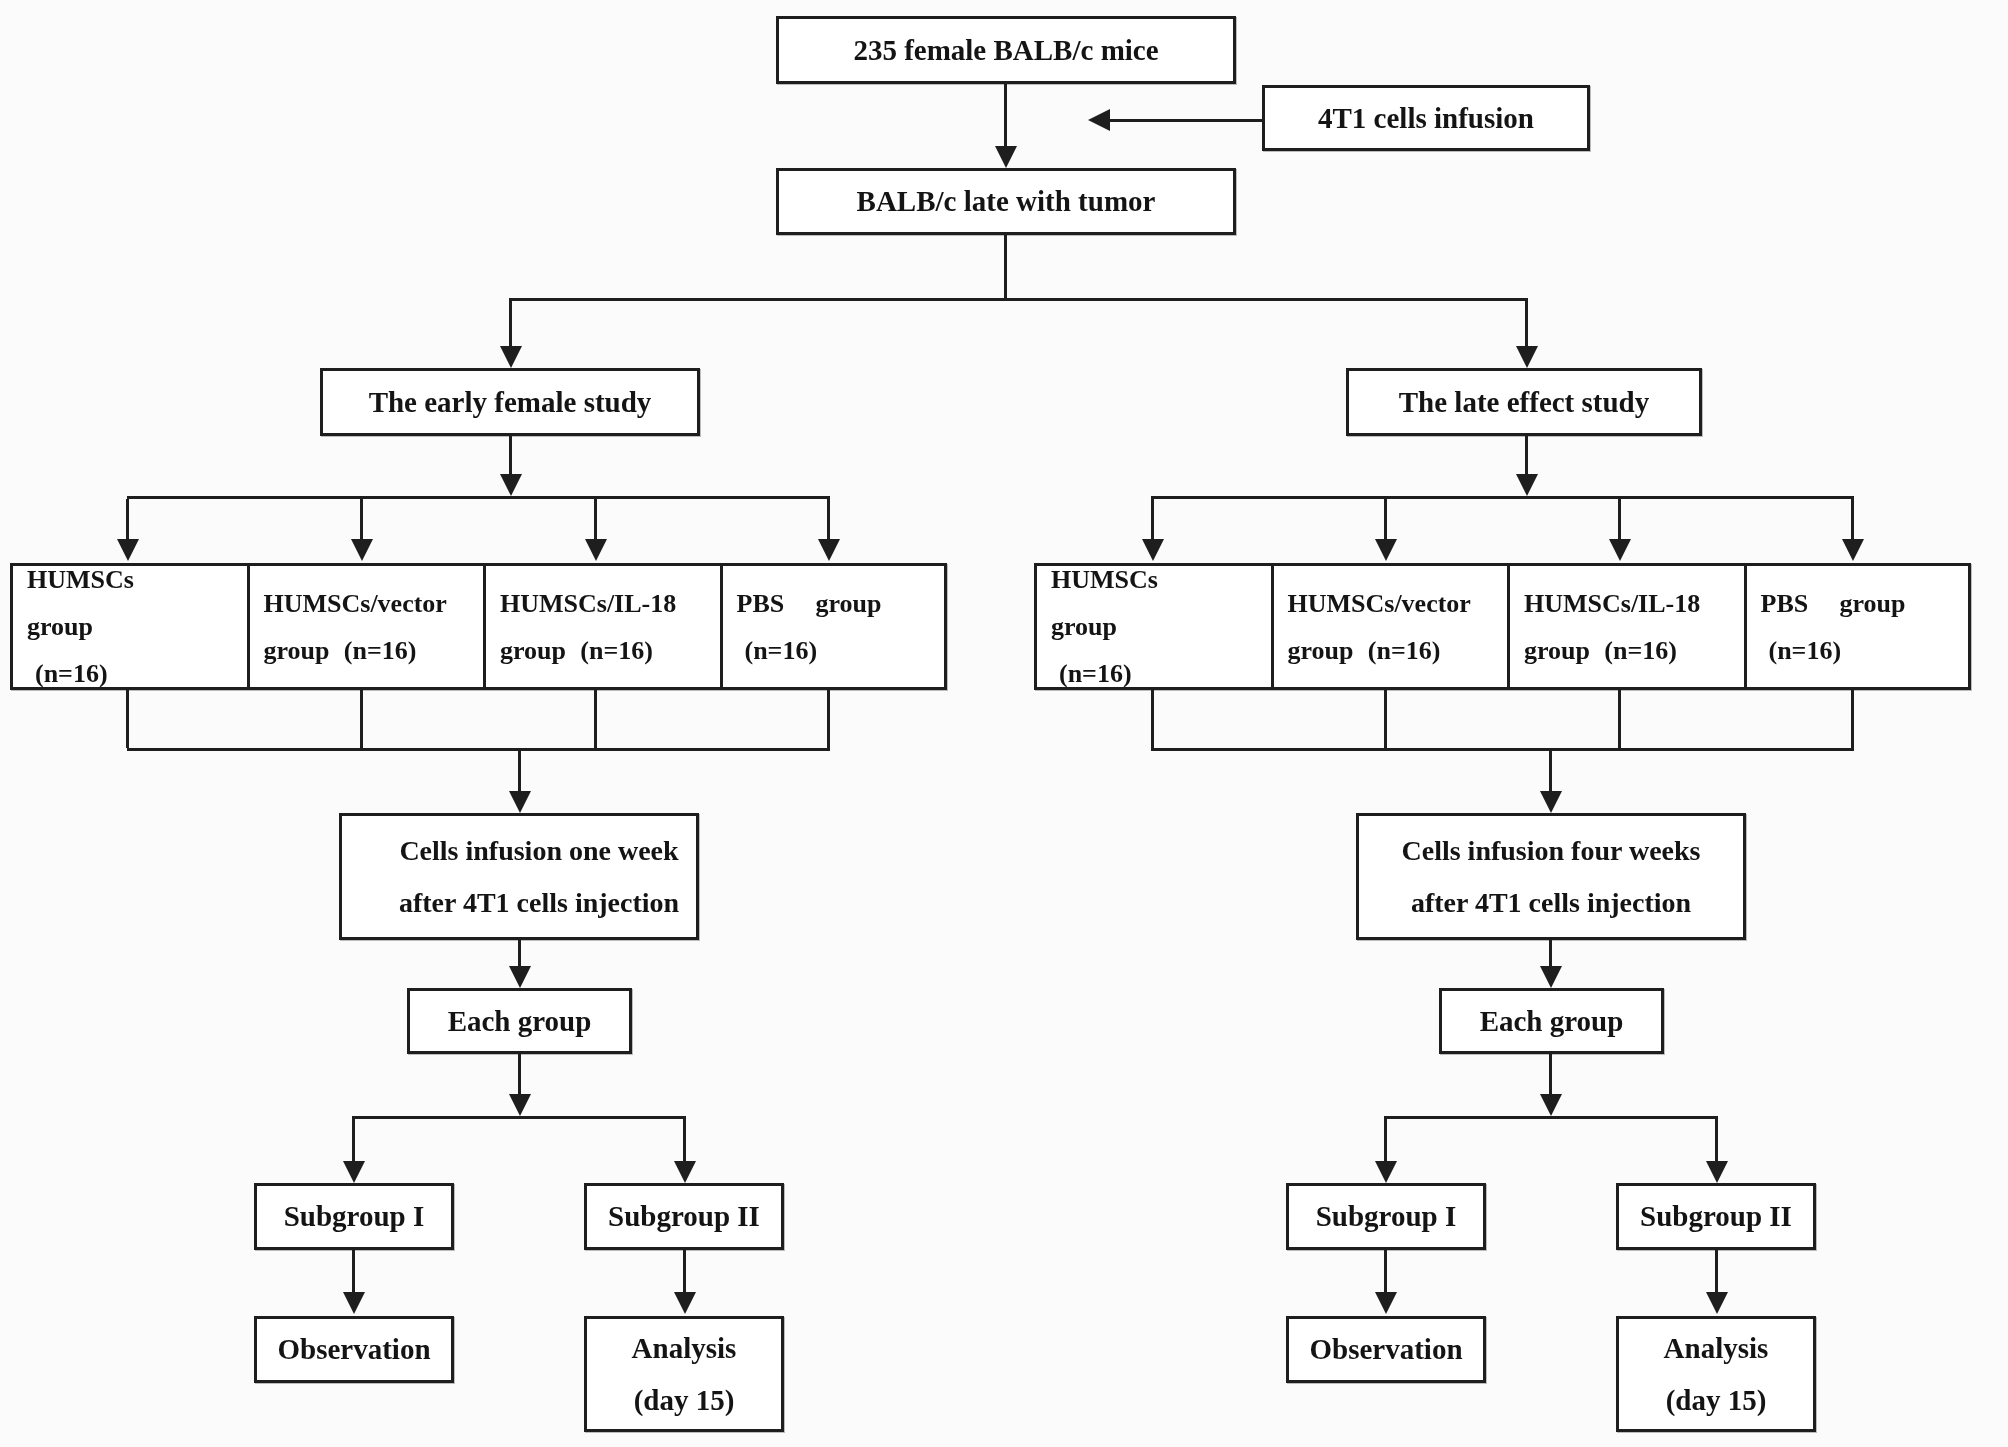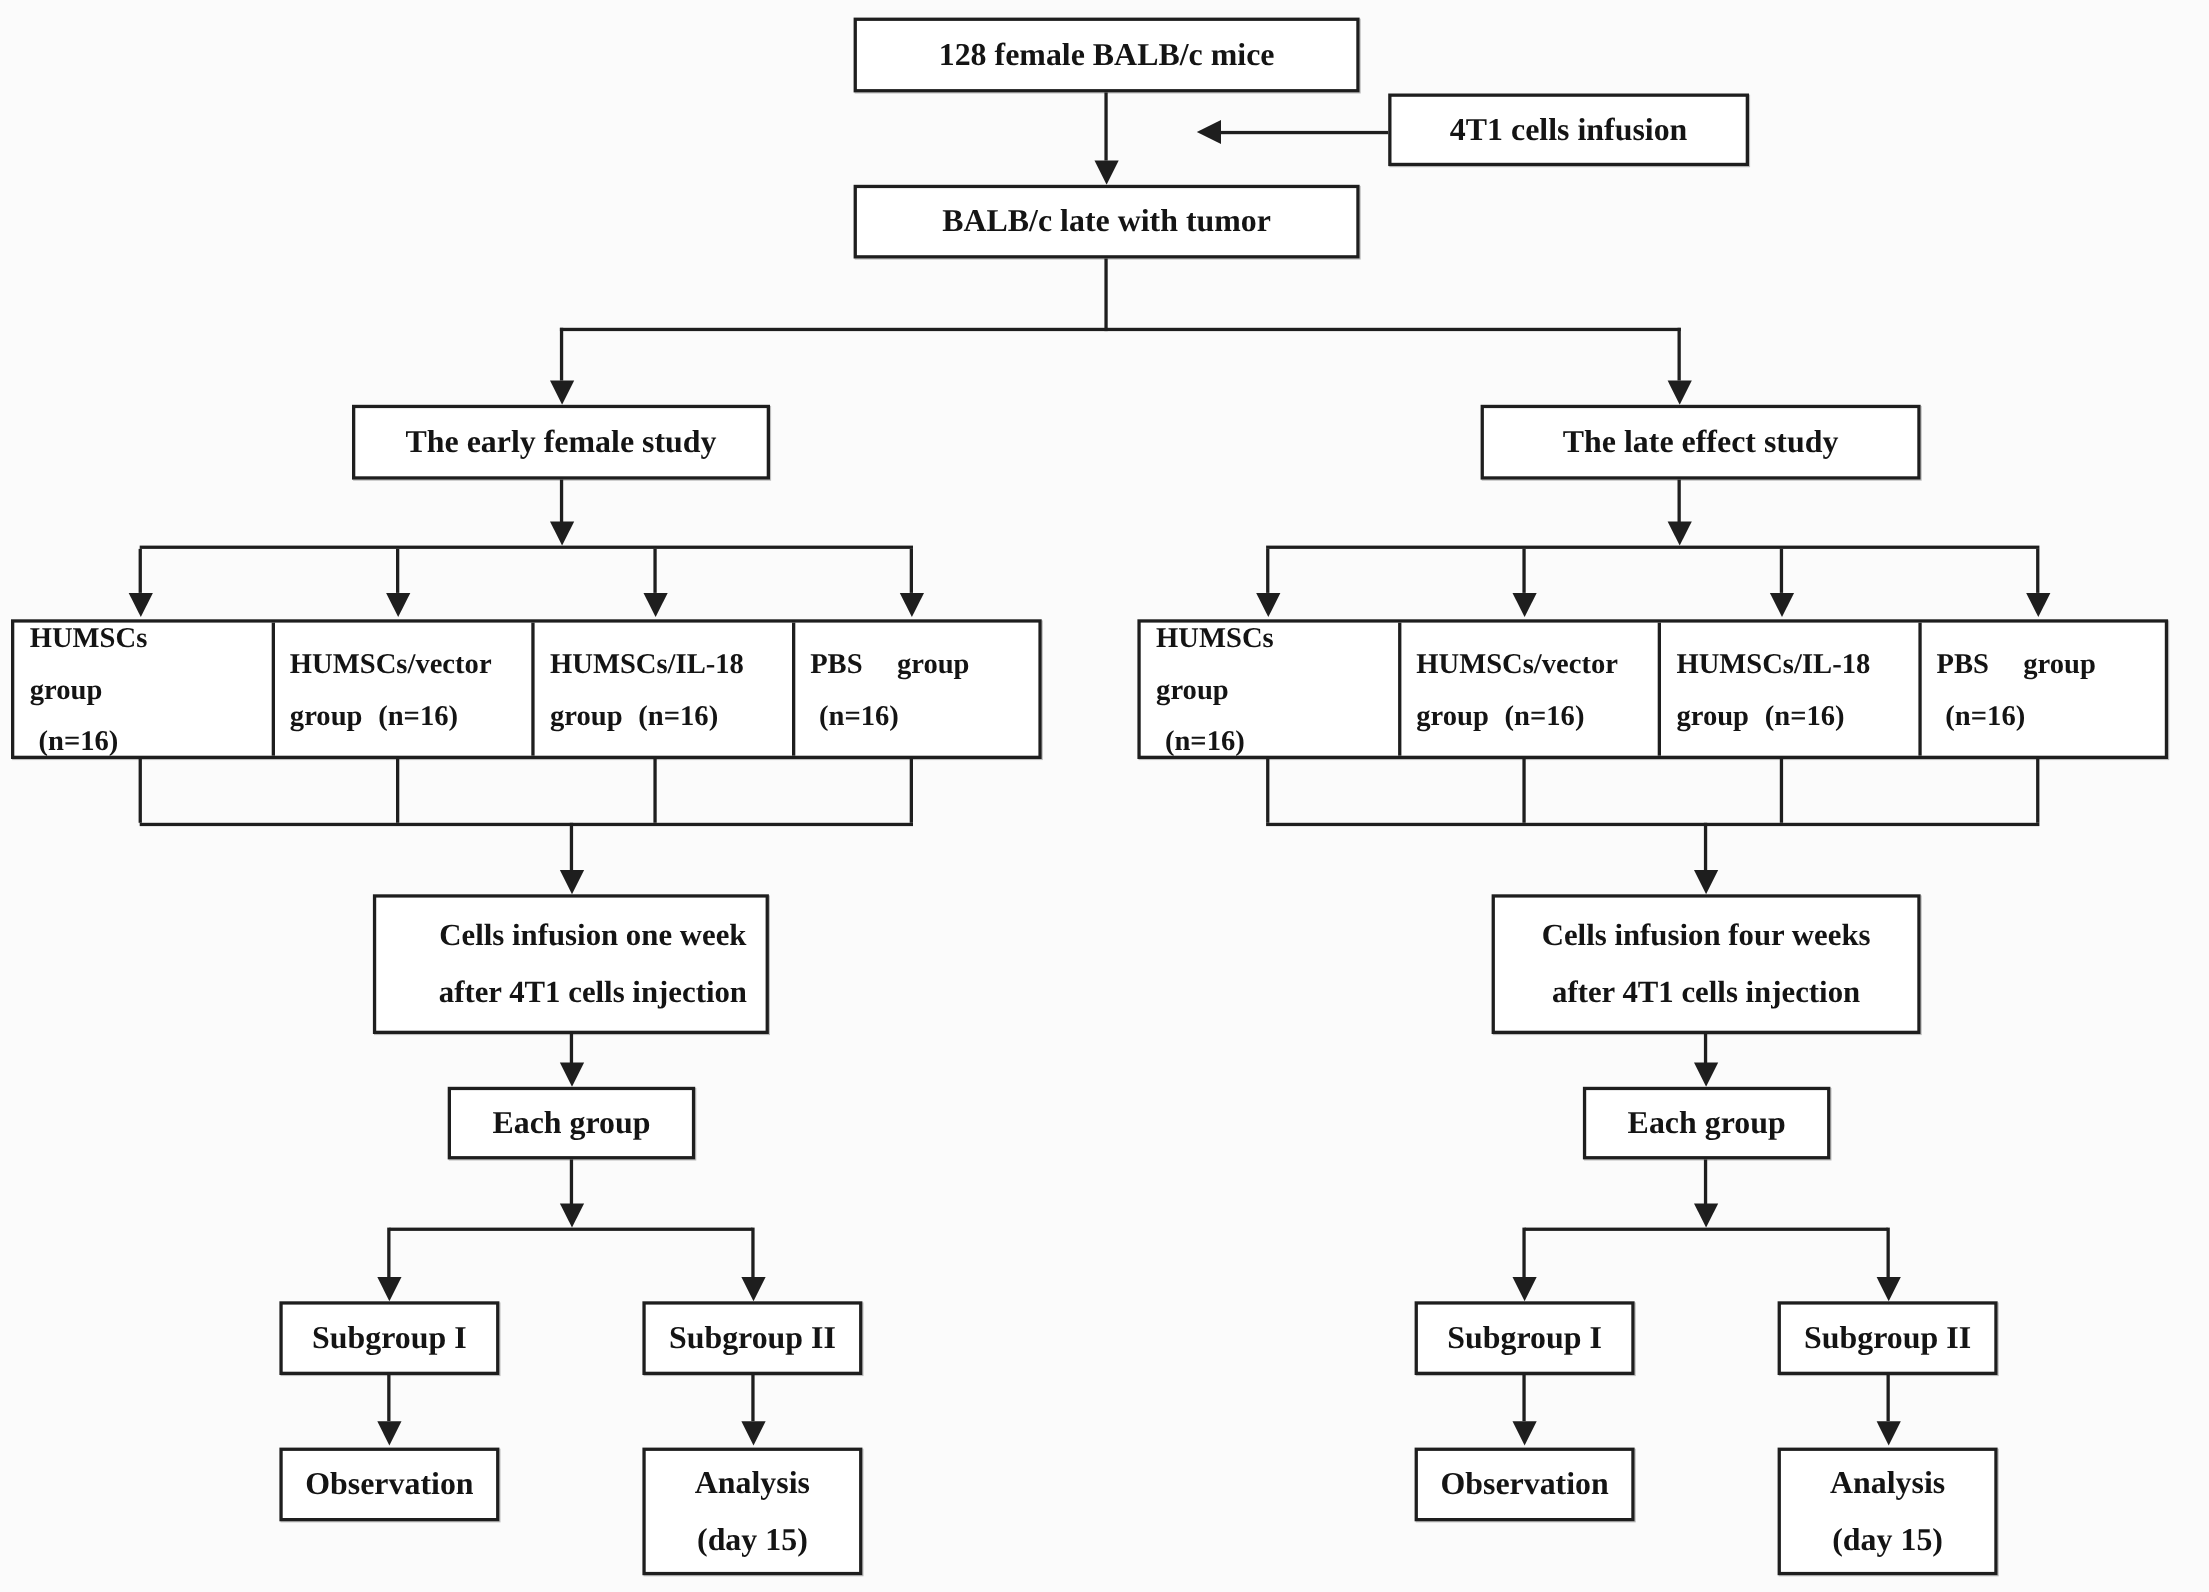--- a/index.html
+++ b/index.html
@@ -46,21 +46,21 @@
   .ws-wide .gl1{word-spacing:0.95em;}
   .ws-mid .gl2{word-spacing:0.3em;}
   .indent .gl2{padding-left:8px;}
 </style>
 </head>
 <body>
 
 <div class="canvas">
 
   <div class="box" style="left:776px;top:16px;width:460px;height:68px;">
-    <span class="bl">128 female BALB/c mice</span>
+    <span class="bl">235 female BALB/c mice</span>
   </div>
 
   <div class="vline" style="left:1004px;top:84px;height:62px;"></div>
   <div class="ah-down" style="left:995px;top:146px;"></div>
 
   <div class="box" style="left:1262px;top:85px;width:328px;height:66px;">
     <span class="bl">4T1 cells infusion</span>
   </div>
   <div class="hline" style="left:1110px;top:119px;width:152px;"></div>
   <div class="ah-left" style="left:1088px;top:109px;"></div>
@@ -72,21 +72,21 @@
   <div class="vline" style="left:1004px;top:235px;height:66px;"></div>
   <div class="hline" style="left:509px;top:298px;width:1019px;"></div>
   <div class="vline" style="left:509px;top:298px;height:48px;"></div>
   <div class="ah-down" style="left:500px;top:346px;"></div>
   <div class="vline" style="left:1525px;top:298px;height:48px;"></div>
   <div class="ah-down" style="left:1516px;top:346px;"></div>
 
   <div class="box" style="left:320px;top:368px;width:380px;height:68px;">
     <span class="bl">The early female study</span>
   </div>
-  <div class="box" style="left:1346px;top:368px;width:400px;height:68px;">
+  <div class="box" style="left:1346px;top:368px;width:356px;height:68px;">
     <span class="bl">The late effect study</span>
   </div>
 
   <div class="vline" style="left:509px;top:436px;height:40px;"></div>
   <div class="ah-down" style="left:500px;top:474px;"></div>
   <div class="hline" style="left:127px;top:496px;width:703px;"></div>
   <div class="vline" style="left:126px;top:499px;height:40px;"></div>
   <div class="ah-down" style="left:117px;top:539px;"></div>
   <div class="vline" style="left:360px;top:499px;height:40px;"></div>
   <div class="ah-down" style="left:351px;top:539px;"></div>

